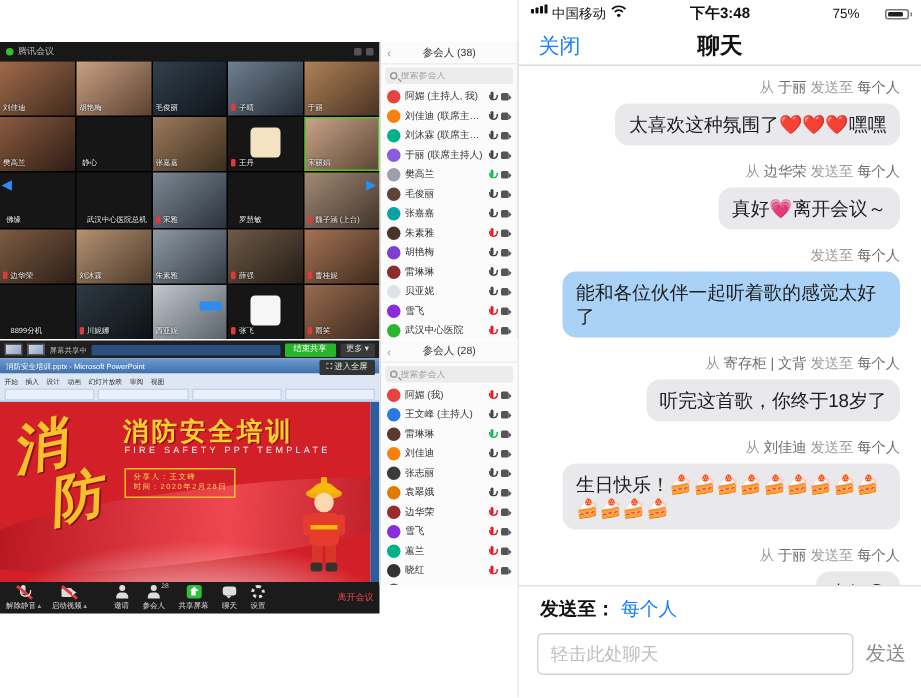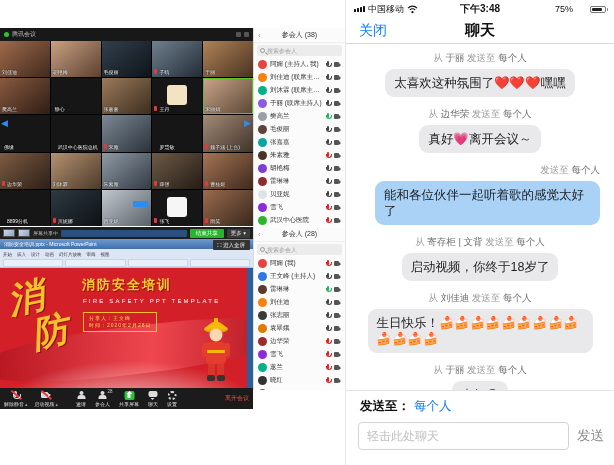--- a/index.html
+++ b/index.html
@@ -70,21 +70,21 @@
   .ppt-groups { margin-top:1px; height:8px; display:flex; gap:2px; }
   .rgrp { flex:1; background:#e9f0fa; border:1px solid #c5d4ea; border-radius:1px; }
 
   .slide { position:absolute; left:0; top:29px; width:247px; height:120px; background:#d31f27; overflow:hidden; }
   .desk-strip { position:absolute; right:0; top:29px; width:6px; height:120px; background:#2c5e9e; }
   .band { position:absolute; top:48%; left:-10%; width:130%; height:40%; background:linear-gradient(100deg,#b00f1a,#ef4750 55%,#a90e18); transform:rotate(-7deg); border-radius:50% / 55%; }
   .swoosh { position:absolute; bottom:-34px; left:-30px; width:320px; height:70px; background:radial-gradient(ellipse at 50% 100%, rgba(255,255,255,.95), rgba(255,255,255,0) 62%); }
   .callig { position:absolute; left:6px; top:4px; width:70px; height:110px; color:#f6c12a; font-family:"DejaVu Serif","Liberation Serif",serif; font-style:italic; font-weight:bold; }
   .callig .c1 { position:absolute; left:2px; top:2px; font-size:36px; transform:rotate(-12deg); text-shadow:1px 1px 0 #8d0d14; }
   .callig .c2 { position:absolute; left:26px; top:36px; font-size:36px; transform:rotate(-12deg); text-shadow:1px 1px 0 #8d0d14; }
-  .slide-title { position:absolute; left:82px; top:8px; font-size:13px; font-weight:bold; color:#ffd02e; letter-spacing:2px; text-shadow:1px 1px 0 #8d0d14; white-space:nowrap;text-align:right; }
+  .slide-title { position:absolute; left:82px; top:8px; font-size:17px; font-weight:bold; color:#ffd02e; letter-spacing:2px; text-shadow:1px 1px 0 #8d0d14; white-space:nowrap;text-align:right; }
   .slide-sub { position:absolute; left:83px; top:30px; font-size:6px; color:#fff; letter-spacing:2.2px; white-space:nowrap; }
   .info-box { position:absolute; left:83px; top:44px; border:1px solid #f6c12a; padding:2px 5px; }
   .info-box div { font-size:5px; color:#ffd95e; letter-spacing:1px; line-height:7px; white-space:nowrap; }
   .fireman { position:absolute; right:14px; bottom:6px; }
 
   .ctrl-bar { position:absolute; left:0; top:161px; width:253px; height:21px; background:#1b1b1b; display:flex; align-items:center; }
   .ctrl-left { display:flex; gap:7px; padding-left:4px; }
   .ctrl-center { position:absolute; left:50%; transform:translateX(-50%); display:flex; gap:9px; }
   .cbtn { display:flex; flex-direction:column; align-items:center; gap:1px; cursor:pointer; position:relative; }
   .cbtn .lbl { font-size:5px; color:#ddd; white-space:nowrap; }
@@ -102,35 +102,35 @@
   .ci-share::before { content:""; position:absolute; left:3.5px; top:3px; width:3px; height:4px; background:#fff; }
   .ci-share::after { content:""; position:absolute; left:2px; top:0.5px; border-left:3px solid transparent; border-right:3px solid transparent; border-bottom:3px solid #fff; }
   .ci-chat::before { content:""; position:absolute; left:0; top:0.5px; width:9px; height:6px; background:currentColor; border-radius:2px; }
   .ci-chat::after { content:""; position:absolute; left:2px; bottom:0; border-left:2px solid transparent; border-right:2px solid transparent; border-top:2.5px solid currentColor; }
   .ci-gear { border:2px dotted currentColor; border-radius:50%; width:9px; height:9px; }
   .leave { position:absolute; right:4px; font-size:6px; color:#e84a4a; cursor:pointer; white-space:nowrap; }
 
   
   .chat { position:absolute; left:345px; top:0; width:269px; height:465px; background:#fff; border-left:1px solid #e8e8e8; }
   .statusbar { position:absolute; left:0; top:0; right:0; height:18px; display:flex; align-items:center; padding:0 8px; }
-  .sb-left { display:flex; align-items:center; gap:3px; width:90px; }
+  .sb-left { display:flex; align-items:flex-start; gap:3px; width:90px; }
   .sigbars { display:flex; align-items:flex-end; gap:1px; }
   .sigbars i { display:block; width:2px; background:#111; border-radius:0.5px; }
   .carrier { font-size:9px; color:#111; }
   .sb-time { flex:1; text-align:center; font-size:10px; font-weight:bold; color:#111; }
   .sb-right { display:flex; align-items:center; gap:17px; width:90px; justify-content:flex-end; }
   .battpct { font-size:9px; color:#111; }
   .batt { position:relative; width:16px; height:7px; border:1px solid #777; border-radius:2px; }
   .batt i { position:absolute; left:1px; top:1px; bottom:1px; width:70%; background:#222; border-radius:1px; }
   .batt::after { content:""; position:absolute; right:-3px; top:1.5px; width:1.5px; height:3px; background:#777; border-radius:0 1px 1px 0; }
   .navbar { position:absolute; left:0; top:18px; right:0; height:26px; border-bottom:1px solid #d8d8d8; display:flex; align-items:center; }
   .nav-close { position:absolute; left:13px; font-size:14px; color:#157efb; cursor:pointer; }
   .nav-title { flex:1; text-align:center; font-size:15px; font-weight:bold; color:#111; }
   .msgs { position:absolute; left:0; top:44px; right:0; height:346px; overflow:hidden; padding:8px 14px 0; }
-  .msg { margin-bottom:11px; display:flex; flex-direction:column; align-items:center; }
+  .msg { margin-bottom:11px; display:flex; flex-direction:column; align-items:flex-end; }
   .msg.right { align-items:flex-end; }
   .meta { font-size:9.5px; color:#9a9a9a; margin-bottom:4px; }
   .meta .who { color:#6e6e6e; }
   .meta span:empty { display:none; }
   .bubble { max-width:225px; background:#e9e9eb; color:#1d1d1f; font-size:12.5px; line-height:16px; padding:6px 9px; border-radius:9px; word-break:break-all; }
   .msg.right .bubble { background:#a9d2f6; }
   .chatfoot { position:absolute; left:0; top:390px; right:0; height:75px; background:#fff; border-top:1px solid #e3e3e3; }
   .sendto { padding:7px 14px 5px; font-size:12.5px; color:#111; font-weight:bold; }
   .sendto .aud { color:#157efb; font-weight:normal; margin-left:4px; cursor:pointer; }
   .inputrow { display:flex; align-items:center; padding:2px 10px 0 12px; gap:8px; }
@@ -636,21 +636,21 @@
           <div class="meta">
               <span>发送至</span> <span class="who">每个人</span>
           </div>
           <div class="bubble">能和各位伙伴一起听着歌的感觉太好了</div>
         </div>
 
         <div class="msg left">
           <div class="meta">
             <span>从</span> <span class="who">寄存柜 | 文背</span> <span>发送至</span> <span class="who">每个人</span>
           </div>
-          <div class="bubble">启动视频，你终于18岁了</div>
+          <div class="bubble">听完这首歌，你终于18岁了</div>
         </div>
 
         <div class="msg left">
           <div class="meta">
             <span>从</span> <span class="who">刘佳迪</span> <span>发送至</span> <span class="who">每个人</span>
           </div>
           <div class="bubble">生日快乐！🍰🍰🍰🍰🍰🍰🍰🍰🍰🍰🍰🍰🍰</div>
         </div>
 
         <div class="msg left">

